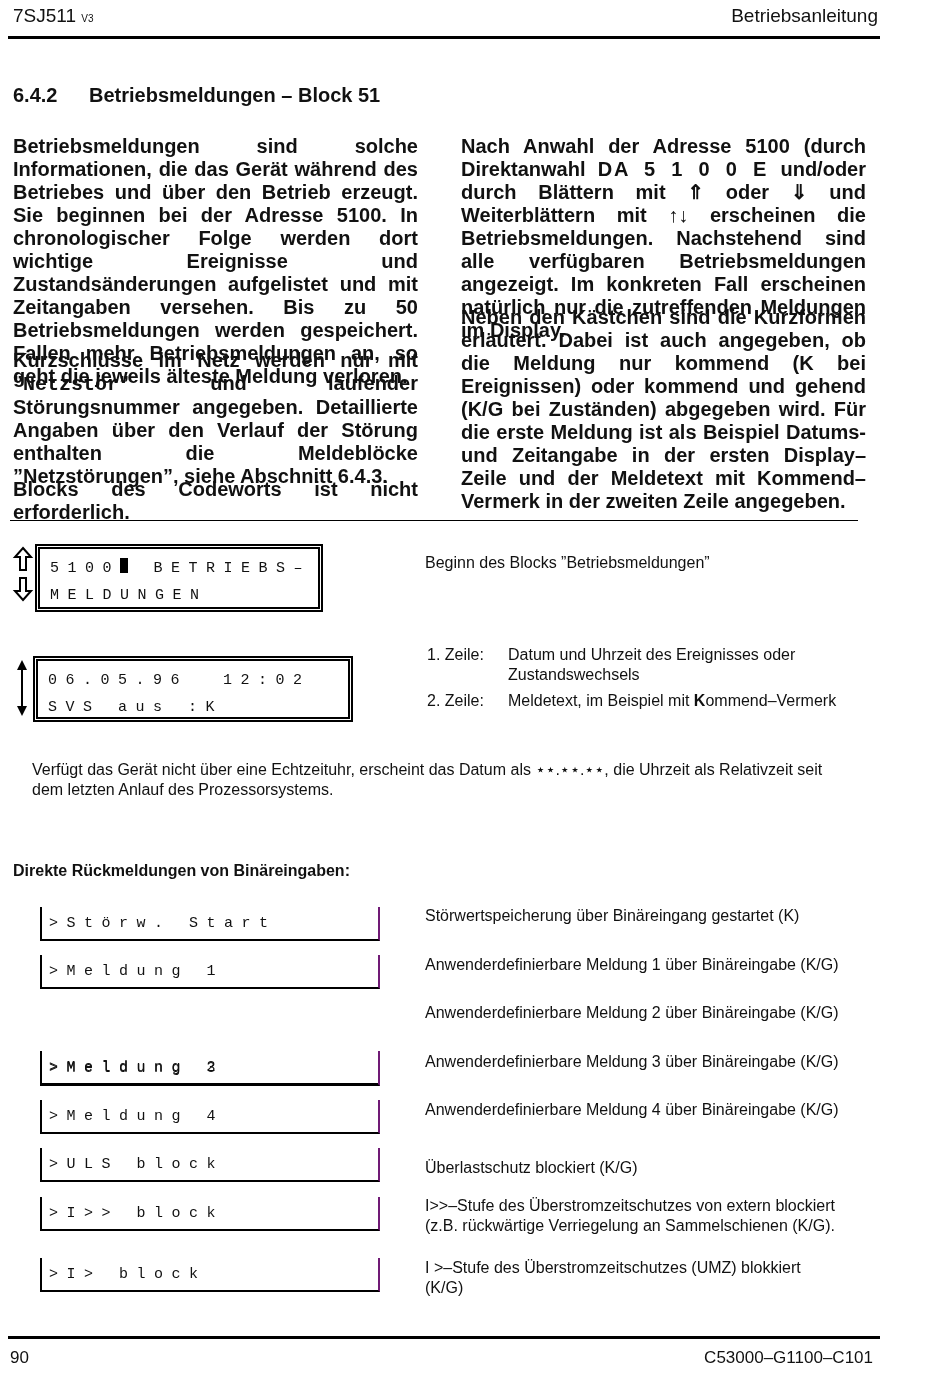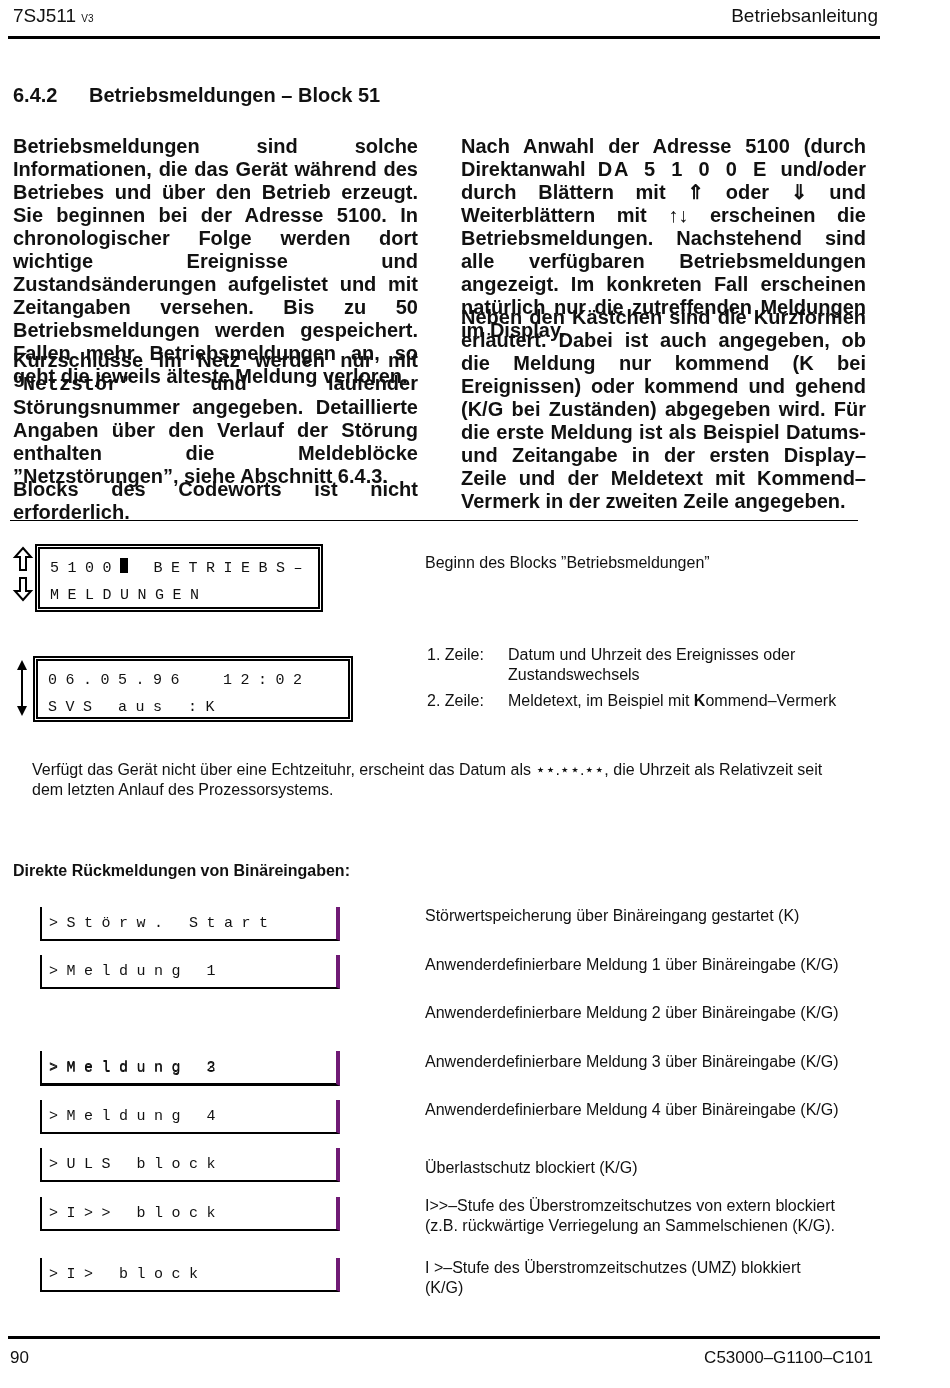--- a/index.html
+++ b/index.html
@@ -17,21 +17,21 @@
     .para { font-size: 20px; line-height: 23px; text-align: justify; font-weight: bold; }
     .col-left { left: 13px; width: 405px; }
     .col-right { left: 461px; width: 405px; }
     .mono { font-family: "Liberation Mono", monospace; }
     .lcd { border: 3px double #000; border-width: 5px; border-style: double; box-sizing: border-box; }
     .lcd-line { font-family: "Liberation Mono", monospace; font-size: 15px; letter-spacing: 8.5px; white-space: pre; line-height: 27px; }
     .cursor { display: inline-block; width: 8px; height: 15px; background: #000; vertical-align: -1px; margin-right: 8px; }
     .desc { font-size: 16px; line-height: 20px; }
     .zeile-label { position: absolute; left: 0; }
     .zeile-text { position: absolute; left: 81px; width: 350px; }
-    .msgbox { position: absolute; left: 40px; width: 300px; height: 34px; border-left: 2px solid #000; border-right: 4px solid #701a75; border-bottom: 2px solid #000; box-sizing: border-box; }
+    .msgbox { position: absolute; left: 40px; width: 340px; height: 34px; border-left: 2px solid #000; border-right: 2px solid #701a75; border-bottom: 2px solid #000; box-sizing: border-box; }
     .msgbox .lcd-line { position: absolute; left: 7px; top: 3px; }
     .msgdesc { position: absolute; left: 425px; width: 430px; font-size: 16px; line-height: 20px; }
     .subhead { left: 13px; top: 862px; font-size: 16px; font-weight: bold; }
     .note { left: 32px; top: 760px; width: 820px; font-size: 16px; line-height: 20px; }
     .ftr-left { left: 10px; top: 1348px; font-size: 17px; }
     .ftr-right { right: 77px; top: 1348px; font-size: 17px; }
   </style>
 </head>
 <body>
 

